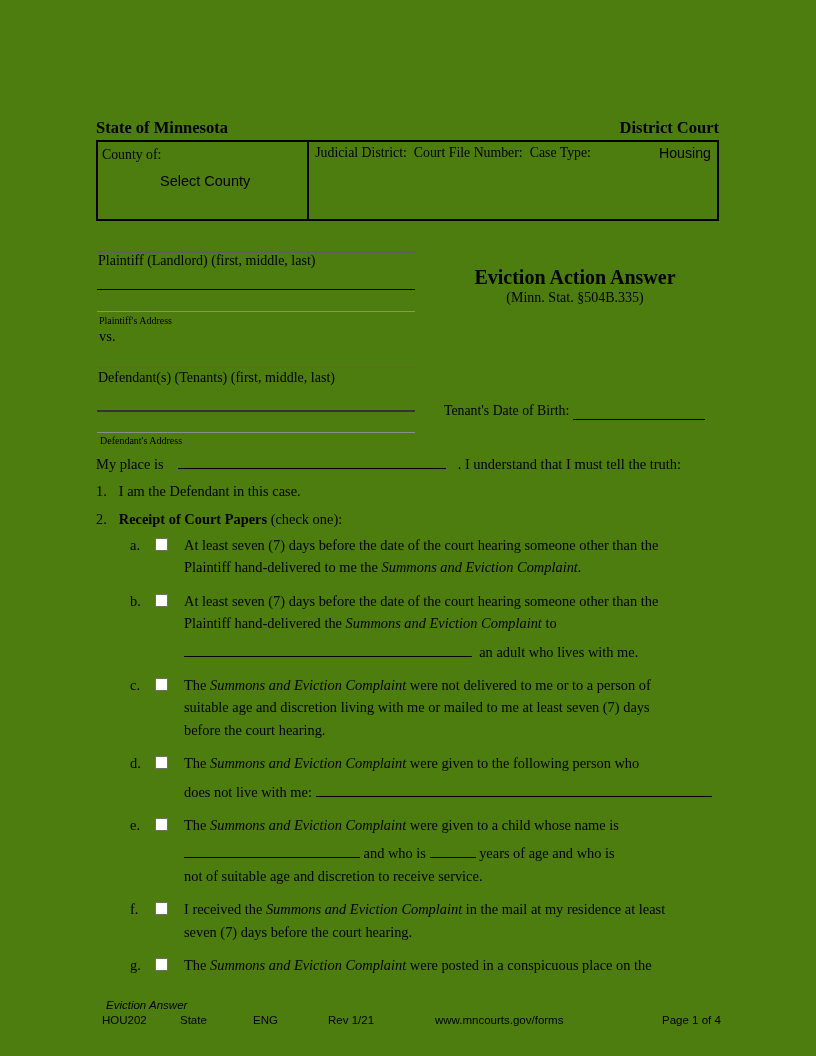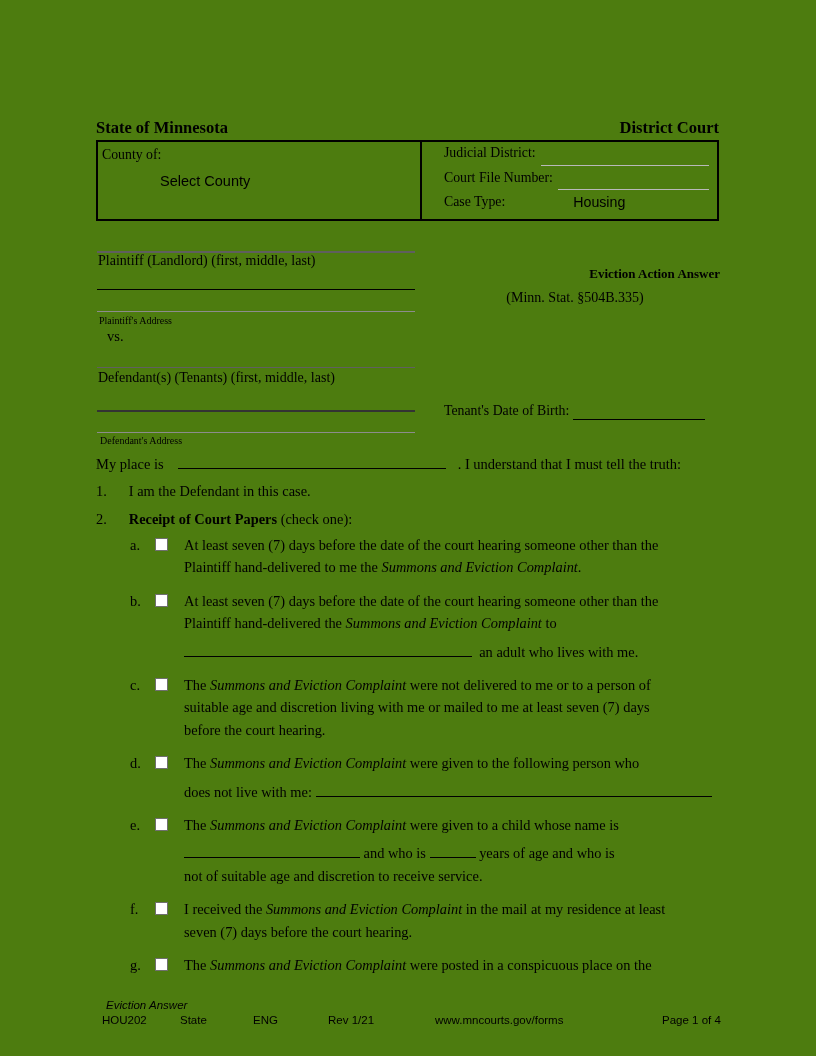--- a/index.html
+++ b/index.html
@@ -9,41 +9,41 @@
     background: #4d7c0f; color: #000;
     font-family: "Liberation Serif", serif;
     overflow: hidden;
   }
   
   .hdr { position:absolute; top:118px; left:96px; width:623px; display:flex; justify-content:space-between; font-weight:bold; font-size:16.5px; }
   
   .court-box { position:absolute; top:140px; left:96px; width:623px; height:81px; border:2px solid #000; display:flex; }
   .cb-left { width:324px; border-right:2px solid #000; padding:5px 4px; font-size:13.8px; }
   .county-value { font-family:"Liberation Sans", sans-serif; font-size:14.5px; margin:10px 0 0 58px; }
-  .cb-right { flex:1; padding:3px 6px 0 22px; font-size:13.8px; display:flex; flex-direction:column; }
+  .cb-right { flex:1; padding:3px 6px 0 6px; font-size:13.8px; display:flex; flex-direction:row; }
   .cb-row { height:25px; display:flex; }
   .cb-row .lbl { white-space:nowrap; }
   .ffield { flex:1; border-bottom:1px solid #b9b9b9; margin:0 2px 4px 5px; align-self:flex-end; height:16px; font-family:"Liberation Sans", sans-serif; font-size:14px; }
   .case-value { font-family:"Liberation Sans", sans-serif; font-size:14.2px; margin-left:68px; }
   
   .cline { position:absolute; width:318px; height:0; }
   .small-cap { position:absolute; font-size:14px; }
   .tiny-cap { position:absolute; font-size:10px; }
   .vs { position:absolute; font-size:14.5px; }
-  .title { position:absolute; top:266px; left:430px; width:290px; text-align:right; font-weight:bold; font-size:13px; }
+  .title { position:absolute; top:266px; left:430px; width:290px; text-align:center; font-weight:bold; font-size:20px; }
   .subtitle { position:absolute; top:290px; left:430px; width:290px; text-align:center; font-size:14px; }
   .dob-label { position:absolute; top:403px; left:444px; font-size:13.8px; }
   .dob-line { position:absolute; top:419px; left:573px; width:132px; border-bottom:1.7px solid #000; height:0; }
   
   .intro { position:absolute; top:454px; left:96px; width:640px; font-size:14.5px; }
   .iblank { display:inline-block; border-bottom:1.7px solid #000; height:15px; vertical-align:baseline; }
   .intro .iblank { width:268px; margin-left:14px; }
   .intro .truth { margin-left:12px; }
   .numitem { position:absolute; left:96px; font-size:14.4px; }
-  .numitem .txt { margin-left:22px;text-align:center; }
+  .numitem .txt { margin-left:12px;text-align:center; }
   .numitem .b { font-weight:bold; }
   
   .checklist { position:absolute; top:534px; left:96px; width:634px; font-size:14.4px; }
   .check-item { display:grid; grid-template-columns:25px 29px 1fr; padding-left:34px; margin-top:11px; line-height:22.4px; }
   .check-item:first-child { margin-top:0; }
   .checkbox { display:inline-block; width:13px; height:13px; border:1.5px solid #6f6f6f; margin-top:4px; background:#fff; }
   .check-text .seg { white-space:nowrap; }
   .check-text .it { font-style:italic; }
   .check-text .blank { display:inline-block; border-bottom:1.5px solid #000; height:22px; vertical-align:baseline; }
   
@@ -79,21 +79,21 @@
         <span class="case-value">Housing</span>
       </div>
     </div>
   </div>
 
   <div class="cline" style="top:251px; left:97px; border-top:2px solid #5f5f5f;"></div>
   <div class="small-cap" style="top:253px; left:98px;">Plaintiff (Landlord) (first, middle, last)</div>
   <div class="cline" style="top:289px; left:97px; border-top:1.8px solid #000;"></div>
   <div class="cline" style="top:311px; left:97px; border-top:1.6px solid #8c8c8c;"></div>
   <div class="tiny-cap" style="top:315px; left:99px;">Plaintiff's Address</div>
-  <div class="vs" style="top:328px; left:99px;margin-left:8px;">vs.</div>
+  <div class="vs" style="top:328px; left:99px;">vs.</div>
 
   <div class="cline" style="top:367px; left:97px; border-top:1.8px solid #606060;"></div>
   <div class="small-cap" style="top:370px; left:98px;">Defendant(s)  (Tenants) (first, middle, last)</div>
   <div class="cline" style="top:410px; left:97px; border-top:2px solid #333;"></div>
   <div class="cline" style="top:432px; left:97px; border-top:1.6px solid #8c8c8c;"></div>
   <div class="tiny-cap" style="top:435px; left:100px;">Defendant's Address</div>
 
   <div class="title">Eviction Action Answer</div>
   <div class="subtitle">(Minn. Stat.  §504B.335)</div>
 

